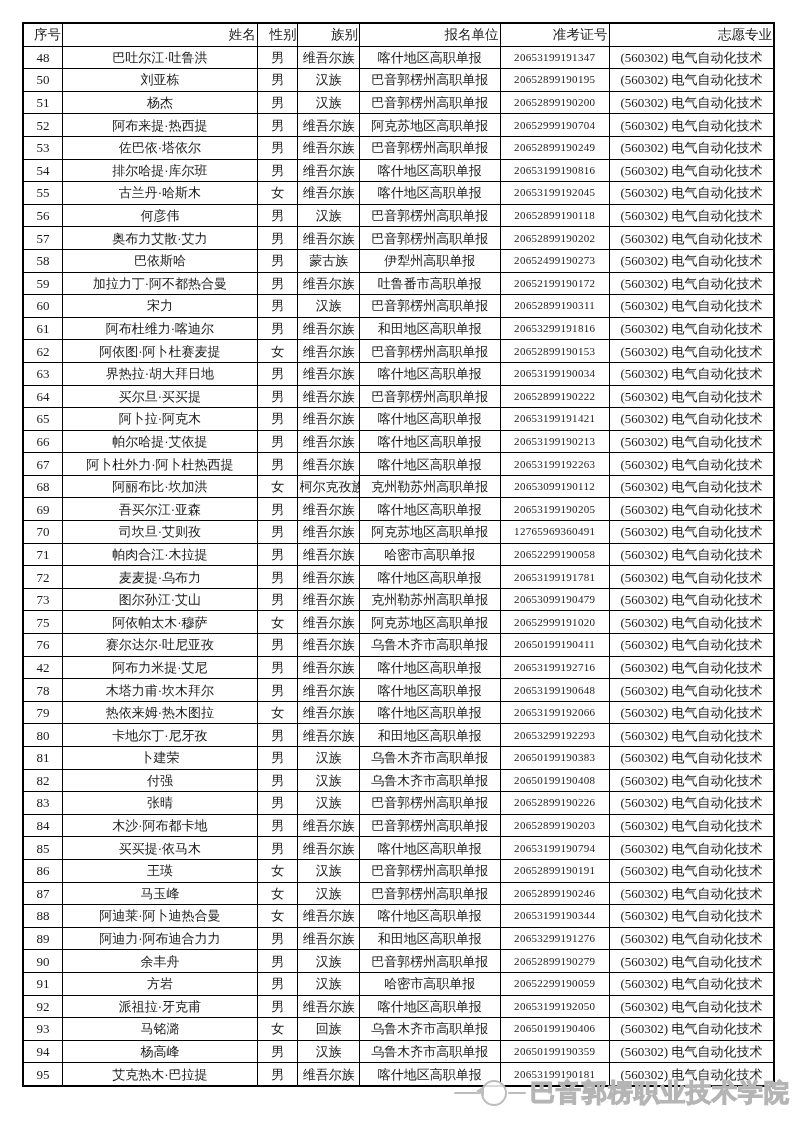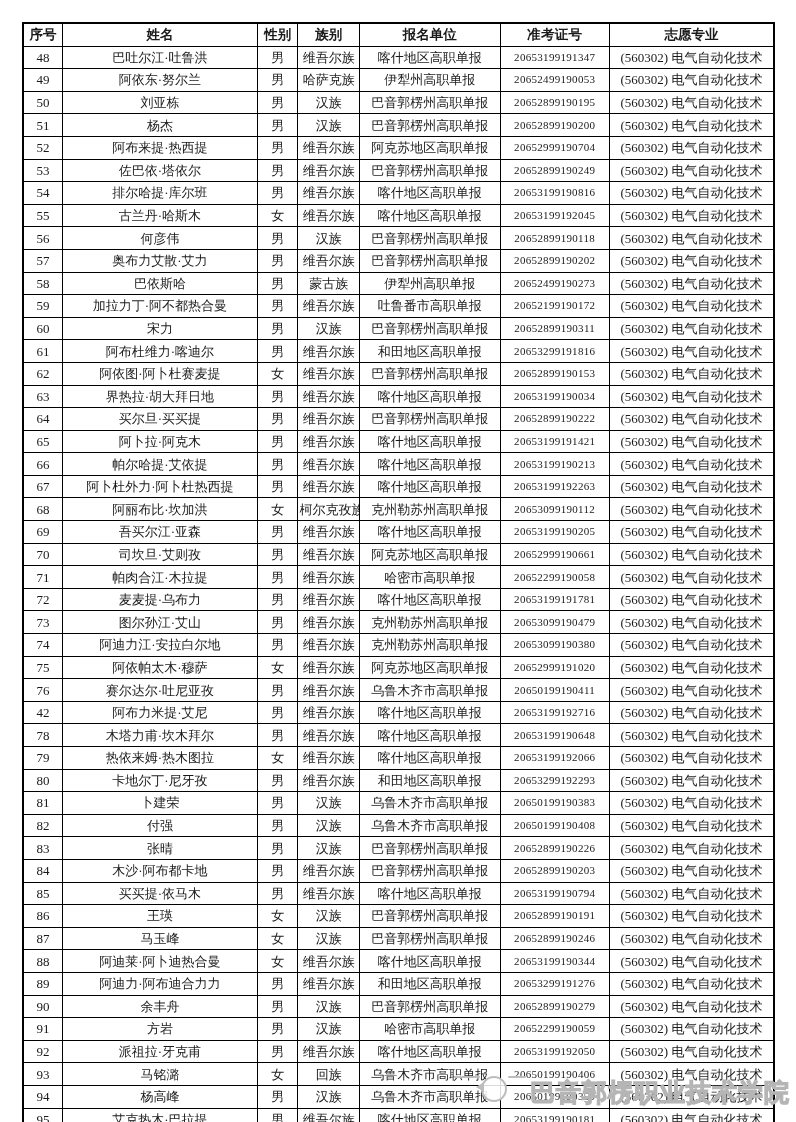--- a/index.html
+++ b/index.html
@@ -19,34 +19,34 @@
     height:21.6px;
     padding:0 1px;
     text-align:center;
     vertical-align:middle;
     font-size:13px;
     line-height:1;
     white-space:nowrap;
     overflow:hidden;
     color:#1a1a1a;
   }
-  .roster thead th{font-weight:bold;font-size:13.5px;}
+  .roster thead th{font-weight:normal;font-size:13.5px;text-align:right;}
   .col-seq{width:38px;}
   .col-name{width:187px;}
   .col-gender{width:39px;}
   .col-ethnicity{width:59px;margin-left:28px;}
   .col-unit{width:135px;}
   .col-exam_no{width:105px;letter-spacing:0.3px;}
   .col-major{width:158px;}
   td.col-exam_no{font-size:11px;}
 
   .watermark{
     position:absolute;
     top:1076px;right:6px;
-    display:flex;
+    display:flex;align-items:center;
     z-index:5;
     pointer-events:none;
   }
   .wm-line{height:2px;background:#bdbdbd;border-radius:1px;}
   .wm-line.left{width:26px;}
   .wm-line.right{width:18px;}
   .wm-logo{
     width:22px;height:22px;margin:0 1px;
     border:2px solid #bdbdbd;border-radius:50%;
     background:rgba(255,255,255,0.85);
@@ -99,29 +99,20 @@
         <tr>
           <td class="col-seq">48</td>
           <td class="col-name">巴吐尔江·吐鲁洪</td>
           <td class="col-gender">男</td>
           <td class="col-ethnicity">维吾尔族</td>
           <td class="col-unit">喀什地区高职单报</td>
           <td class="col-exam_no">20653199191347</td>
           <td class="col-major">(560302) 电气自动化技术</td>
         </tr>
         <tr>
-          <td class="col-seq">49</td>
-          <td class="col-name">阿依东·努尔兰</td>
-          <td class="col-gender">男</td>
-          <td class="col-ethnicity">哈萨克族</td>
-          <td class="col-unit">伊犁州高职单报</td>
-          <td class="col-exam_no">20652499190053</td>
-          <td class="col-major">(560302) 电气自动化技术</td>
-        </tr>
-        <tr>
           <td class="col-seq">50</td>
           <td class="col-name">刘亚栋</td>
           <td class="col-gender">男</td>
           <td class="col-ethnicity">汉族</td>
           <td class="col-unit">巴音郭楞州高职单报</td>
           <td class="col-exam_no">20652899190195</td>
           <td class="col-major">(560302) 电气自动化技术</td>
         </tr>
         <tr>
           <td class="col-seq">51</td>
@@ -293,21 +284,21 @@
           <td class="col-unit">喀什地区高职单报</td>
           <td class="col-exam_no">20653199190205</td>
           <td class="col-major">(560302) 电气自动化技术</td>
         </tr>
         <tr>
           <td class="col-seq">70</td>
           <td class="col-name">司坎旦·艾则孜</td>
           <td class="col-gender">男</td>
           <td class="col-ethnicity">维吾尔族</td>
           <td class="col-unit">阿克苏地区高职单报</td>
-          <td class="col-exam_no">20652999190661</td>
+          <td class="col-exam_no">12765969360491</td>
           <td class="col-major">(560302) 电气自动化技术</td>
         </tr>
         <tr>
           <td class="col-seq">71</td>
           <td class="col-name">帕肉合江·木拉提</td>
           <td class="col-gender">男</td>
           <td class="col-ethnicity">维吾尔族</td>
           <td class="col-unit">哈密市高职单报</td>
           <td class="col-exam_no">20652299190058</td>
           <td class="col-major">(560302) 电气自动化技术</td>
@@ -321,29 +312,20 @@
           <td class="col-exam_no">20653199191781</td>
           <td class="col-major">(560302) 电气自动化技术</td>
         </tr>
         <tr>
           <td class="col-seq">73</td>
           <td class="col-name">图尔孙江·艾山</td>
           <td class="col-gender">男</td>
           <td class="col-ethnicity">维吾尔族</td>
           <td class="col-unit">克州勒苏州高职单报</td>
           <td class="col-exam_no">20653099190479</td>
-          <td class="col-major">(560302) 电气自动化技术</td>
-        </tr>
-        <tr>
-          <td class="col-seq">74</td>
-          <td class="col-name">阿迪力江·安拉白尔地</td>
-          <td class="col-gender">男</td>
-          <td class="col-ethnicity">维吾尔族</td>
-          <td class="col-unit">克州勒苏州高职单报</td>
-          <td class="col-exam_no">20653099190380</td>
           <td class="col-major">(560302) 电气自动化技术</td>
         </tr>
         <tr>
           <td class="col-seq">75</td>
           <td class="col-name">阿依帕太木·穆萨</td>
           <td class="col-gender">女</td>
           <td class="col-ethnicity">维吾尔族</td>
           <td class="col-unit">阿克苏地区高职单报</td>
           <td class="col-exam_no">20652999191020</td>
           <td class="col-major">(560302) 电气自动化技术</td>

